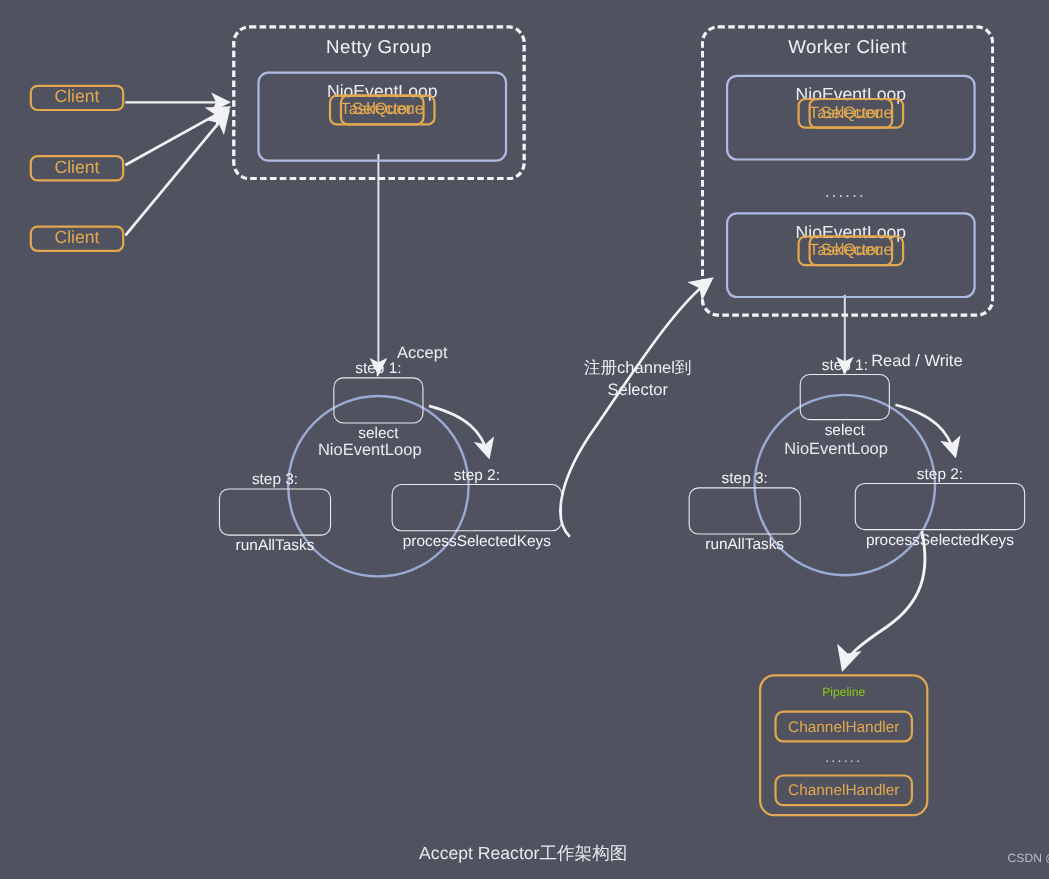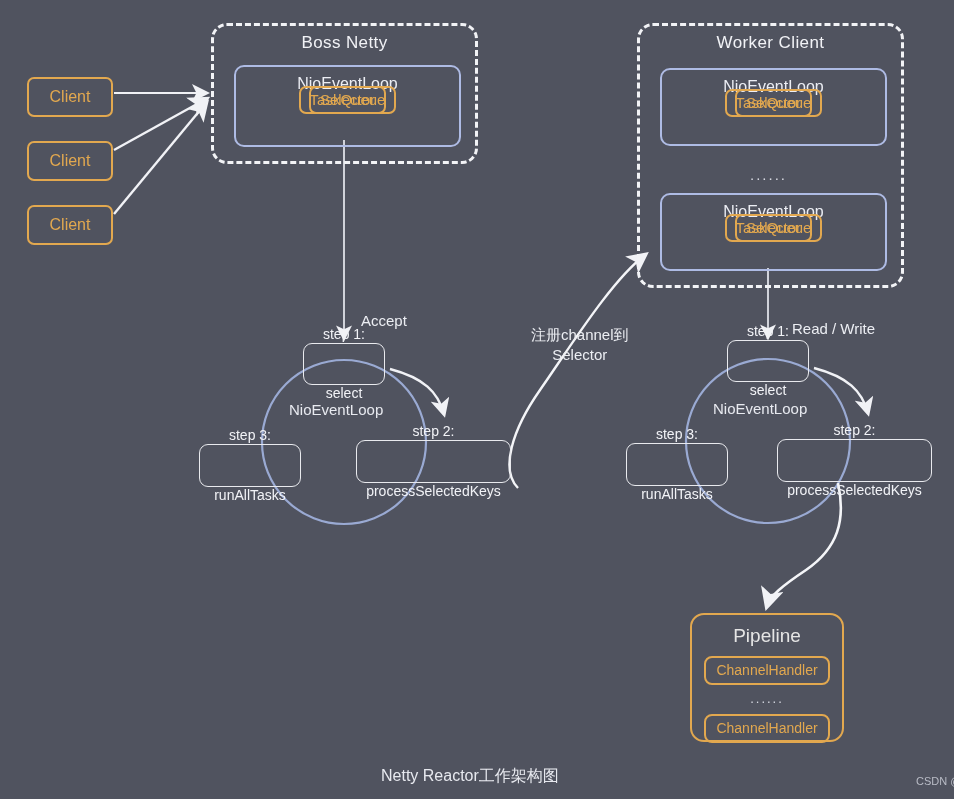--- a/index.html
+++ b/index.html
@@ -34,21 +34,21 @@
   }
   
   .gold-box {
     border: 2px solid #e2a84f;
     border-radius: 8px;
     color: #e2a84f;
     background: transparent;
   }
   .client-box {
     width: 86px;
-    height: 40px;
+    height: 24px;
     font-size: 16px;
     border-radius: 7px;
   }
   .subchip {
     height: 28px;
     font-size: 15px;
     border-radius: 7px;
     padding: 0 9px;
   }
   
@@ -129,22 +129,22 @@
   
   .pipeline-box {
     border: 2.5px solid #e2a84f;
     border-radius: 14px;
     color: #e2a84f;
     flex-direction: column;
     justify-content: flex-start;
     padding-top: 9px;
   }
   .pipeline-title {
-    font-size: 19px;
-    color: #e5e5e5;
+    font-size: 11px;
+    color: #84cc16;
     margin-bottom: 8px;
   }
   .handler-chip {
     border: 2px solid #e2a84f;
     border-radius: 8px;
     color: #e2a84f;
     font-size: 14px;
     padding: 4px 10px;
     display: flex;
     align-items: center;
@@ -198,21 +198,21 @@
     <span>Client</span>
   </div>
   <div class="node gold-box client-box" style="left:27px; top:141px;">
     <span>Client</span>
   </div>
   <div class="node gold-box client-box" style="left:27px; top:205px;">
     <span>Client</span>
   </div>
 
   <div class="node group-box" style="left:211px; top:23px; width:267px; height:141px;">
-    <div class="group-title">Boss Netty</div>
+    <div class="group-title">Netty Group</div>
     <div class="node loop-box" style="position:absolute; left:20px; top:39px; width:227px; height:82px;">
       <div class="loop-title">NioEventLoop</div>
       <div class="chip-row">
         <div class="node gold-box subchip">
           <span>Selector</span>
         </div>
         <div class="node gold-box subchip">
           <span>TaskQueue</span>
         </div>
       </div>
@@ -296,16 +296,16 @@
     <div class="pipeline-title">Pipeline</div>
     <div class="handler-chip">
       <span>ChannelHandler</span>
     </div>
     <div class="pdots">......</div>
     <div class="handler-chip">
       <span>ChannelHandler</span>
     </div>
   </div>
 
-  <div class="caption" style="left:381px; top:766px;">Netty Reactor工作架构图</div>
+  <div class="caption" style="left:381px; top:766px;">Accept Reactor工作架构图</div>
   <div class="watermark" style="left:916px; top:775px;">CSDN @vnjohn</div>
 
 </div>
 
 </body></html>

